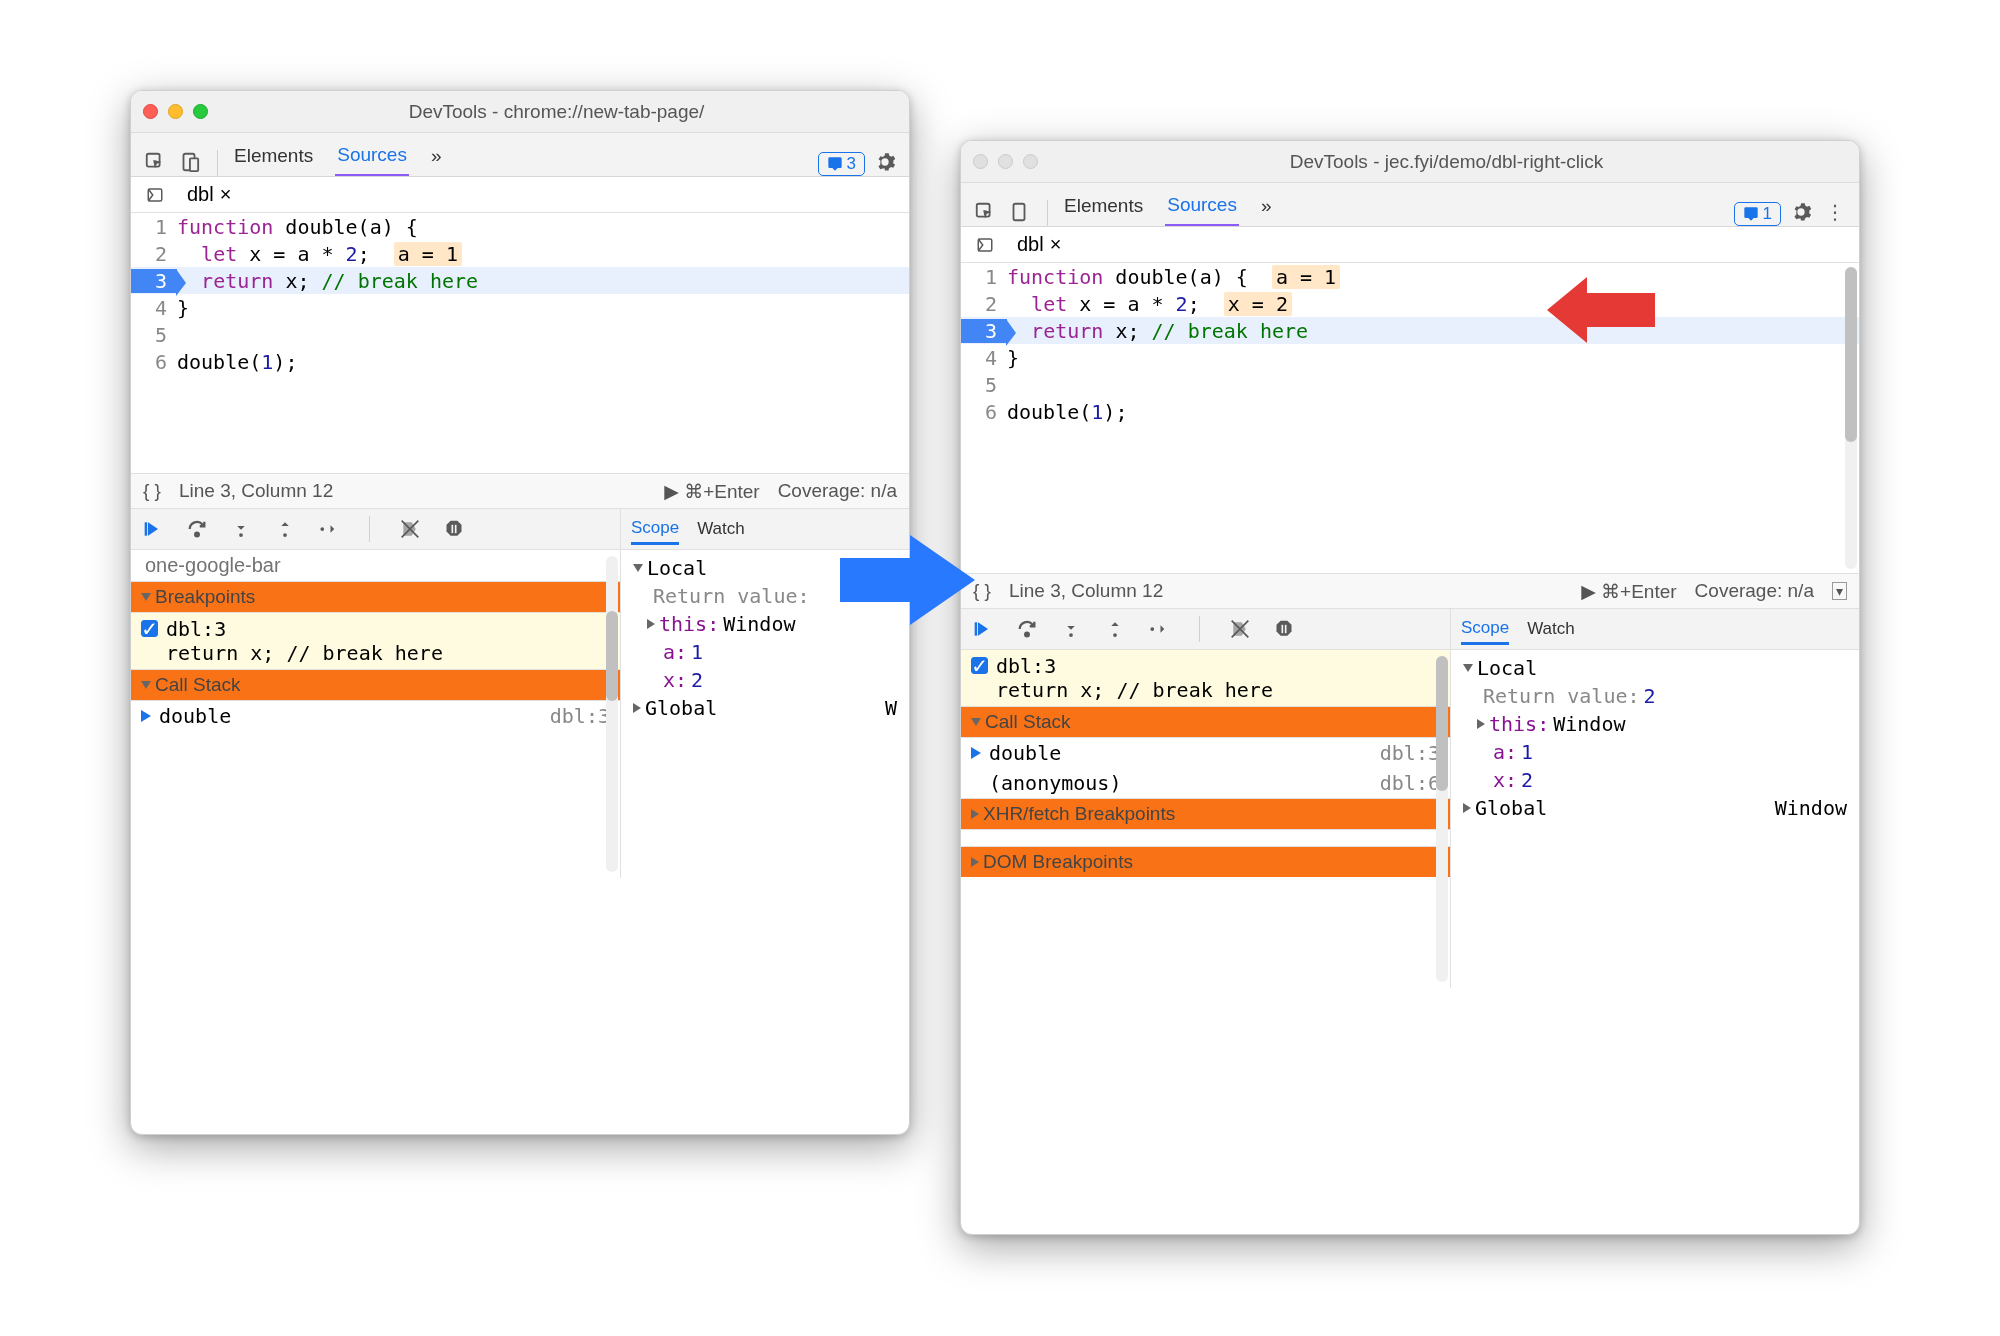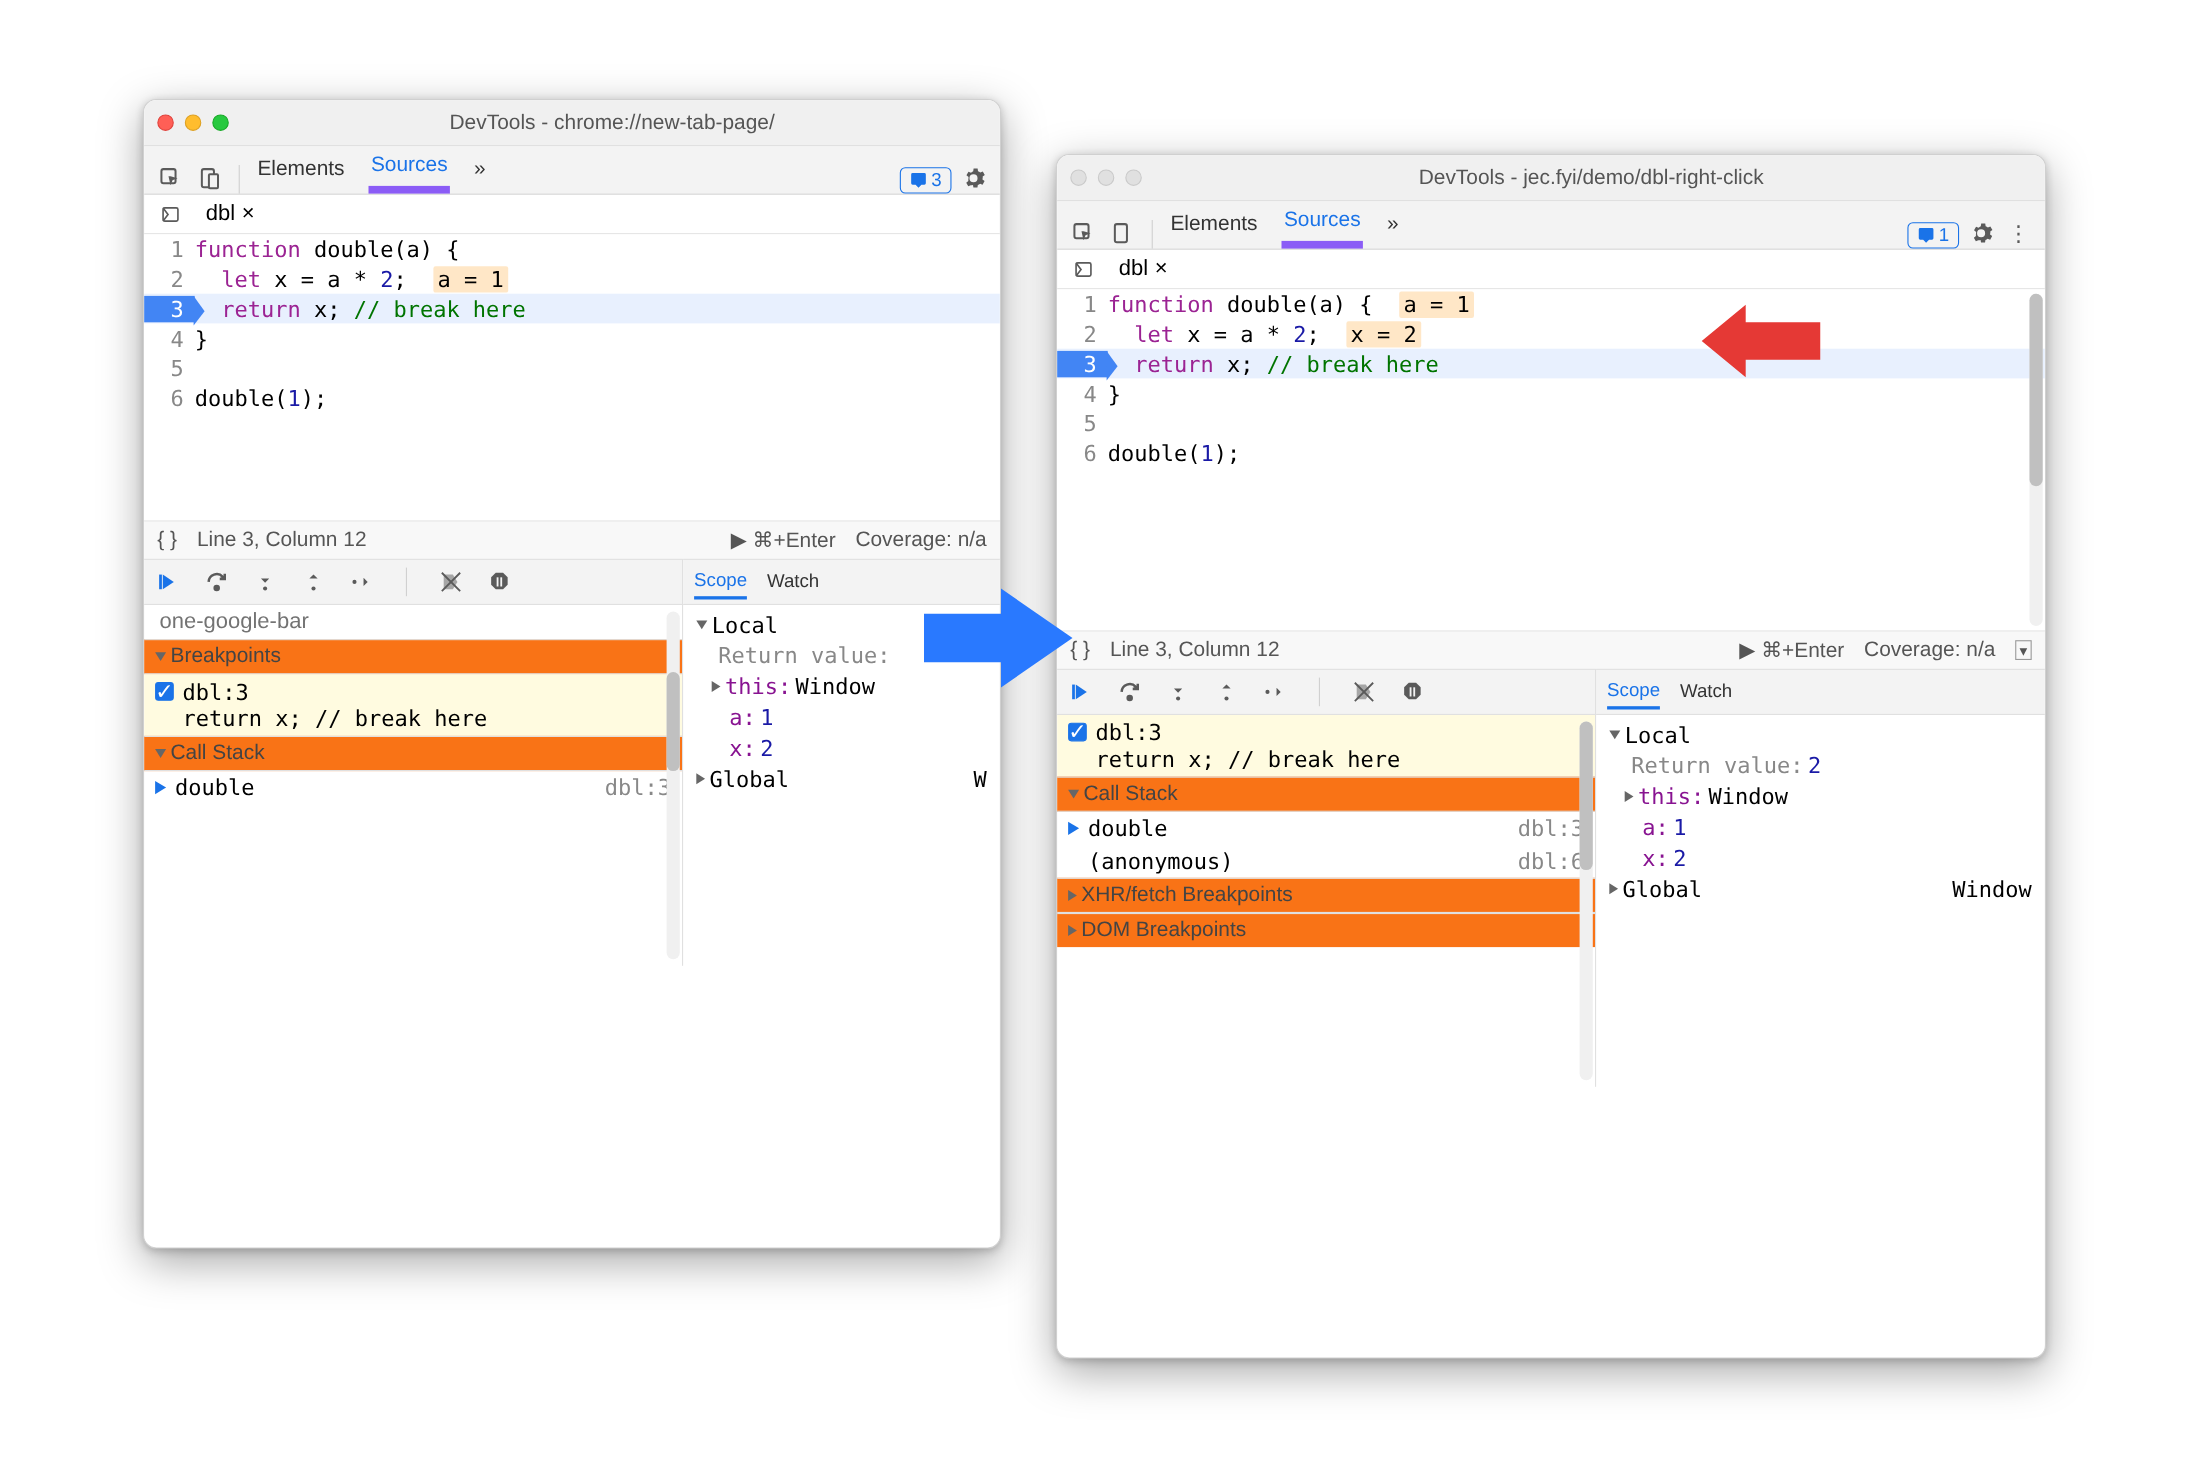--- a/index.html
+++ b/index.html
@@ -42,21 +42,21 @@
   border-bottom: 1px solid #d8d8d8;
   display: flex;
   align-items: flex-end;
   padding: 0 10px;
   gap: 6px;
 }
 .tool-icon { width: 28px; height: 28px; display: flex; align-items: center; justify-content: center; color: #5a5a5a; }
 .vsep { width: 1px; height: 26px; background: #d0d0d0; margin: 0 8px; }
 .tabbar { display: flex; gap: 20px; align-items: center; }
 .tab { color: #333; padding: 8px 2px; font-size: 19px; }
-.tab.active { color: #1a73e8; border-bottom: 7px solid #8b5cf6; font-weight: 500; }
+.tab.active { color: #1a73e8; border-bottom: 2px solid #8b5cf6; font-weight: 500; }
 .spacer { flex: 1; }
 .badge {
   display: flex; align-items: center; gap: 4px;
   border: 1.5px solid #1a73e8; color: #1a73e8;
   padding: 1px 8px; border-radius: 5px; font-size: 17px;
 }
 .subtoolbar {
   height: 36px; display: flex; align-items: center; padding: 0 10px;
   border-bottom: 1px solid #e0e0e0; gap: 10px;
 }
@@ -504,21 +504,21 @@
       <div class="stack-item">
         <div style="display:flex;align-items:center;gap:8px;padding-left:18px;">
             <span class="mono">(anonymous)</span>
           </div>
         <span class="mono" style="color:#888">dbl:6</span>
       </div>
       <div class="section-hdr">
           <span class="tri-r"></span>
           <span>XHR/fetch Breakpoints</span>
         </div>
-      <div class="section-hdr" style="border-bottom:none;">
+      <div class="section-hdr" style="border-bottom:none;margin-top:16px;">
           <span class="tri-r"></span>
           <span>DOM Breakpoints</span>
         </div>
       <div class="scrollbar-track" style="top:48px; bottom:6px;">
           <div class="scrollbar-thumb" style="height:135px;"></div>
         </div>
     </div>
     <div style="flex:1;">
       <div class="scope-tabs">
         <div class="scope-tab active">Scope</div>

